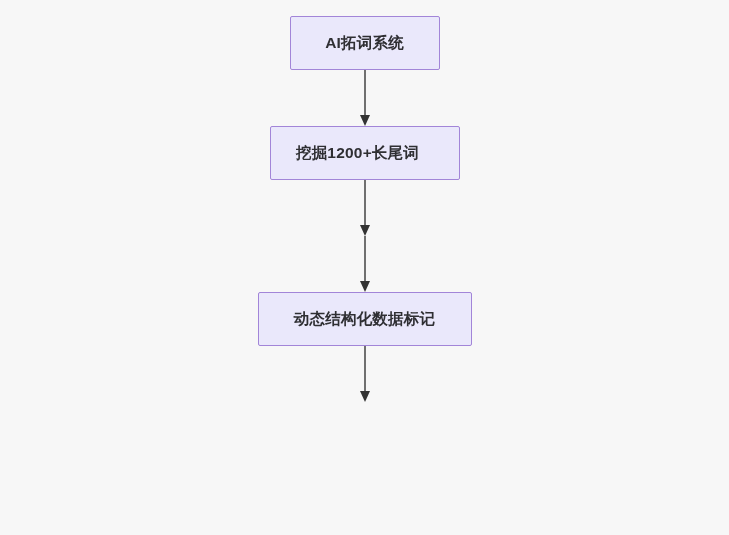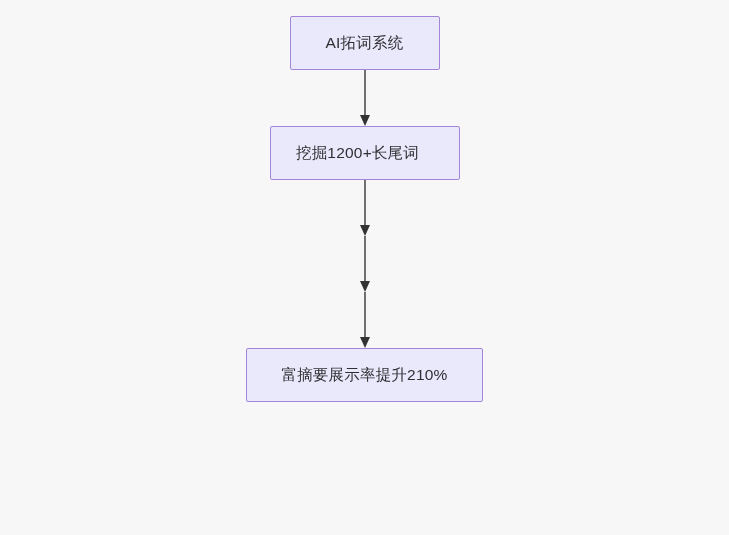--- a/index.html
+++ b/index.html
@@ -11,20 +11,21 @@
     height: 535px;
     background: #f7f7f7;
     font-family: "Liberation Sans", "DejaVu Sans", sans-serif;
     overflow: hidden;
   }
 
   #flowchart {
     position: relative;
     width: 729px;
     height: 535px;
+    font-weight: bold;
   }
 
   .flow-column {
     position: absolute;
     left: 0;
     top: 0;
     width: 729px;
     display: flex;
     flex-direction: column;
     align-items: center;
@@ -88,24 +89,24 @@
       <line x1="10" y1="0" x2="10" y2="47"></line>
       <polygon points="10,56 5,45 15,45"></polygon>
     </svg>
 
 
     <svg class="connector" viewBox="0 0 20 56">
       <line x1="10" y1="0" x2="10" y2="47"></line>
       <polygon points="10,56 5,45 15,45"></polygon>
     </svg>
 
+    <div class="node" style="width:214px;">
+      <span class="node-label">动态结构化数据标记</span>
+    </div>
 
     <svg class="connector" viewBox="0 0 20 56">
       <line x1="10" y1="0" x2="10" y2="47"></line>
       <polygon points="10,56 5,45 15,45"></polygon>
     </svg>
 
-    <div class="node" style="width:237px;">
-      <span class="node-label">富摘要展示率提升210%</span>
-    </div>
 
   </div>
 </div>
 
 </body></html>

